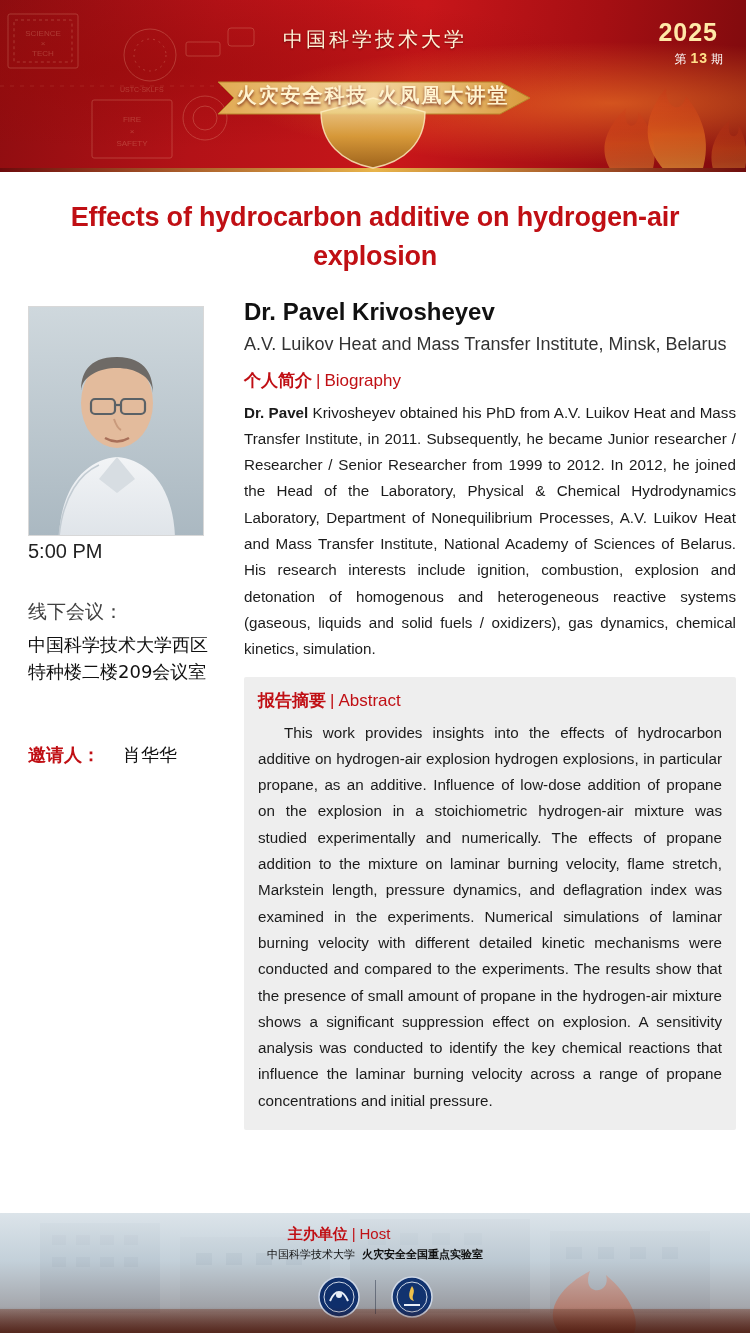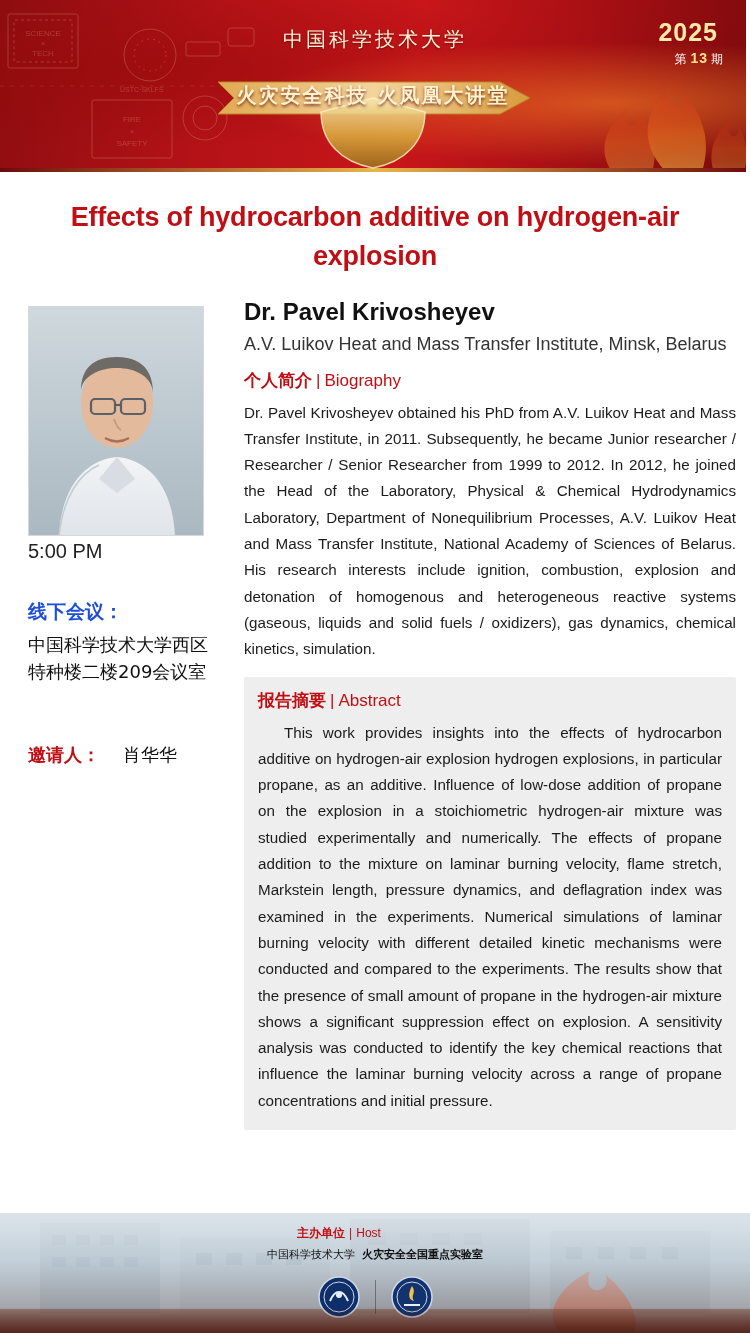--- a/index.html
+++ b/index.html
@@ -117,23 +117,23 @@
     font-weight: bold;
     font-family: "DejaVu Sans", sans-serif;
   }
   .time-line {
     margin-top: 4px;
     color: #222;
     font-size: 20px;
   }
   .venue-head {
     margin-top: 36px;
-    color: #1d4ed8;
+    color: #404040;
     font-size: 19px;
-    font-weight: bold;
+    font-weight: normal;
     font-family: "DejaVu Sans", sans-serif;
   }
   .venue-l1, .venue-l2 {
     color: #111; font-size: 18px; line-height: 1.5;
     font-family: "DejaVu Sans", sans-serif;
   }
   .venue-l1 { margin-top: 6px; }
   .inviter {
     margin-top: 58px;
     font-size: 18px;
@@ -165,21 +165,21 @@
 
   .para {
     margin-top: 8px;
     font-size: 15.2px;
     line-height: 1.73;
     color: #1b1b1b;
     text-align: justify;
     text-justify: inter-word;
     hyphens: none;
   }
-  .para .lead { font-weight: normal; }
+  .para .lead { font-weight: bold; }
 
   .abstract-box {
     margin-top: 14px;
     background: #eeeeee;
     border-radius: 2px;
     padding: 12px 14px 16px 14px;
   }
   .abstract-box .section-head { margin-top: 0; }
   .abstract-box .para { text-align: justify; }
 
@@ -193,21 +193,21 @@
   }
   .footer-photo {
     position: absolute; inset: 0;
   }
   .footer-veil {
     position: absolute; inset: 0;
     background: linear-gradient(180deg, rgba(235,240,244,0.80) 0%, rgba(225,232,238,0.55) 40%, rgba(120,60,40,0.30) 100%);
   }
   .host-head {
     position: absolute; top: 12px; left: 0; width: 666px; text-align: center;
-    font-size: 12px;
+    font-size: 15px;
     padding-left: 12px;
   }
   .host-head .cn { color: #c00f14; font-weight: bold; }
   .host-head .sep { color: #c00f14; padding: 0 4px; }
   .host-head .en { color: #c00f14; }
   .host-org {
     position: absolute; top: 34px; left: 0; width: 750px; text-align: center;
     font-size: 11px; color: #111;
     font-family: "DejaVu Sans", sans-serif;
   }

